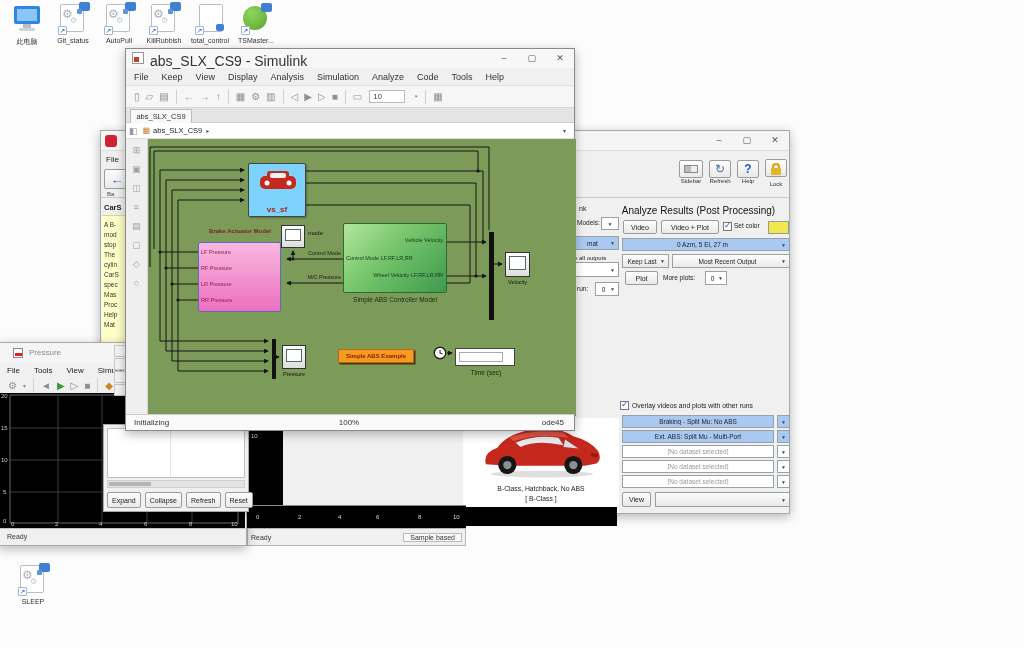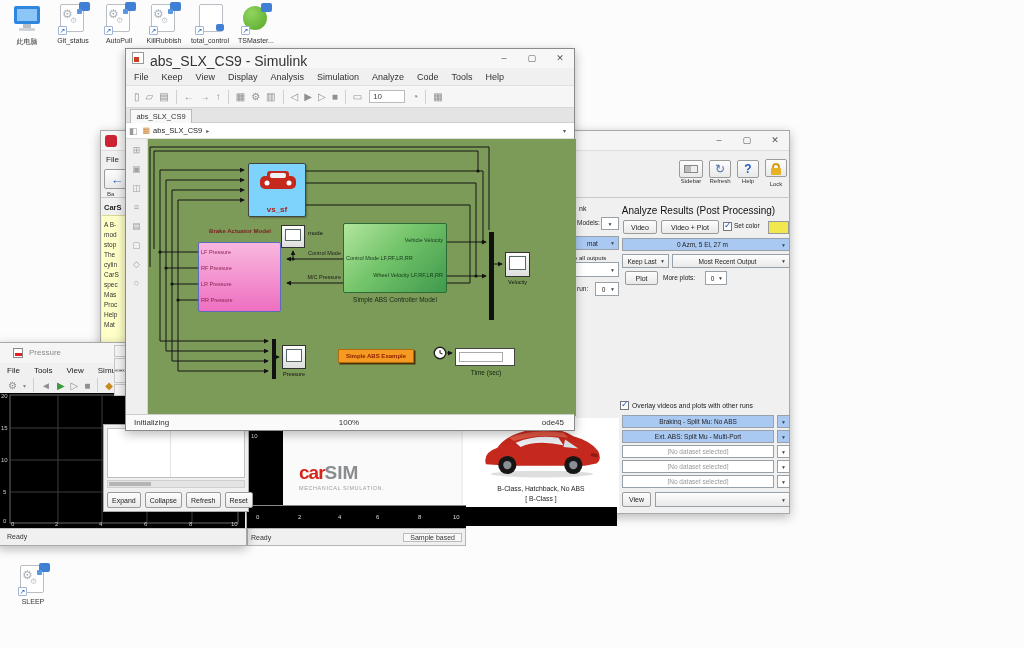--- a/index.html
+++ b/index.html
@@ -273,26 +273,20 @@
     <div class="combo" style="left:161px;top:76px;width:13px;height:13px;">
         <span class="car" style="margin:0 auto;">▼</span>
       </div>
     <div class="btn abs" style="left:6px;top:93px;width:29px;height:15px;">View</div>
     <div class="combo" style="left:39px;top:93px;width:135px;height:15px;background:linear-gradient(#fdfdfd,#e9e9e9);">
       <span class="cv"></span>
         <span class="car">▼</span>
     </div>
   </div>
 
-  <div class="abs" style="left:182px;top:297px;width:178px;height:85px;background:#fafafa;">
-    <div class="abs" style="left:16px;top:34px;">
-      <span style="font-size:19px;font-weight:bold;color:#d6261c;letter-spacing:-1px;">car</span><span style="font-size:19px;font-weight:bold;color:#8a8d90;">SIM</span>
-      <div style="font-size:5.5px;color:#9aa0a4;letter-spacing:.6px;margin-top:1px;">MECHANICAL SIMULATION.</div>
-    </div>
-  </div>
 
   <div class="abs" style="left:362px;top:287px;width:156px;height:95px;background:#fff;">
     <svg viewBox="0 0 160 80" style="position:absolute;left:6px;top:0px;width:146px;height:66px;">
       <ellipse cx="80" cy="68" rx="62" ry="4" fill="rgba(0,0,0,0.13)"></ellipse>
       <path d="M12,56 Q8,42 26,36 Q36,20 68,14 Q100,10 118,22 Q140,28 148,40 Q153,50 146,55 L132,58 L40,58 Z" fill="#c5281c"></path>
       <path d="M40,24 Q70,12 106,18 L112,24 Q75,18 46,28 Z" fill="#e8604e" opacity="0.85"></path>
       <path d="M48,30 Q72,20 100,24 L106,33 Q74,26 54,35 Z" fill="#e9edf1"></path>
       <path d="M108,26 L124,37 L106,35 Z" fill="#d8e0e8"></path>
       <circle cx="38" cy="57" r="11" fill="#161616"></circle>
         <circle cx="38" cy="57" r="5" fill="#8a8f94"></circle>

